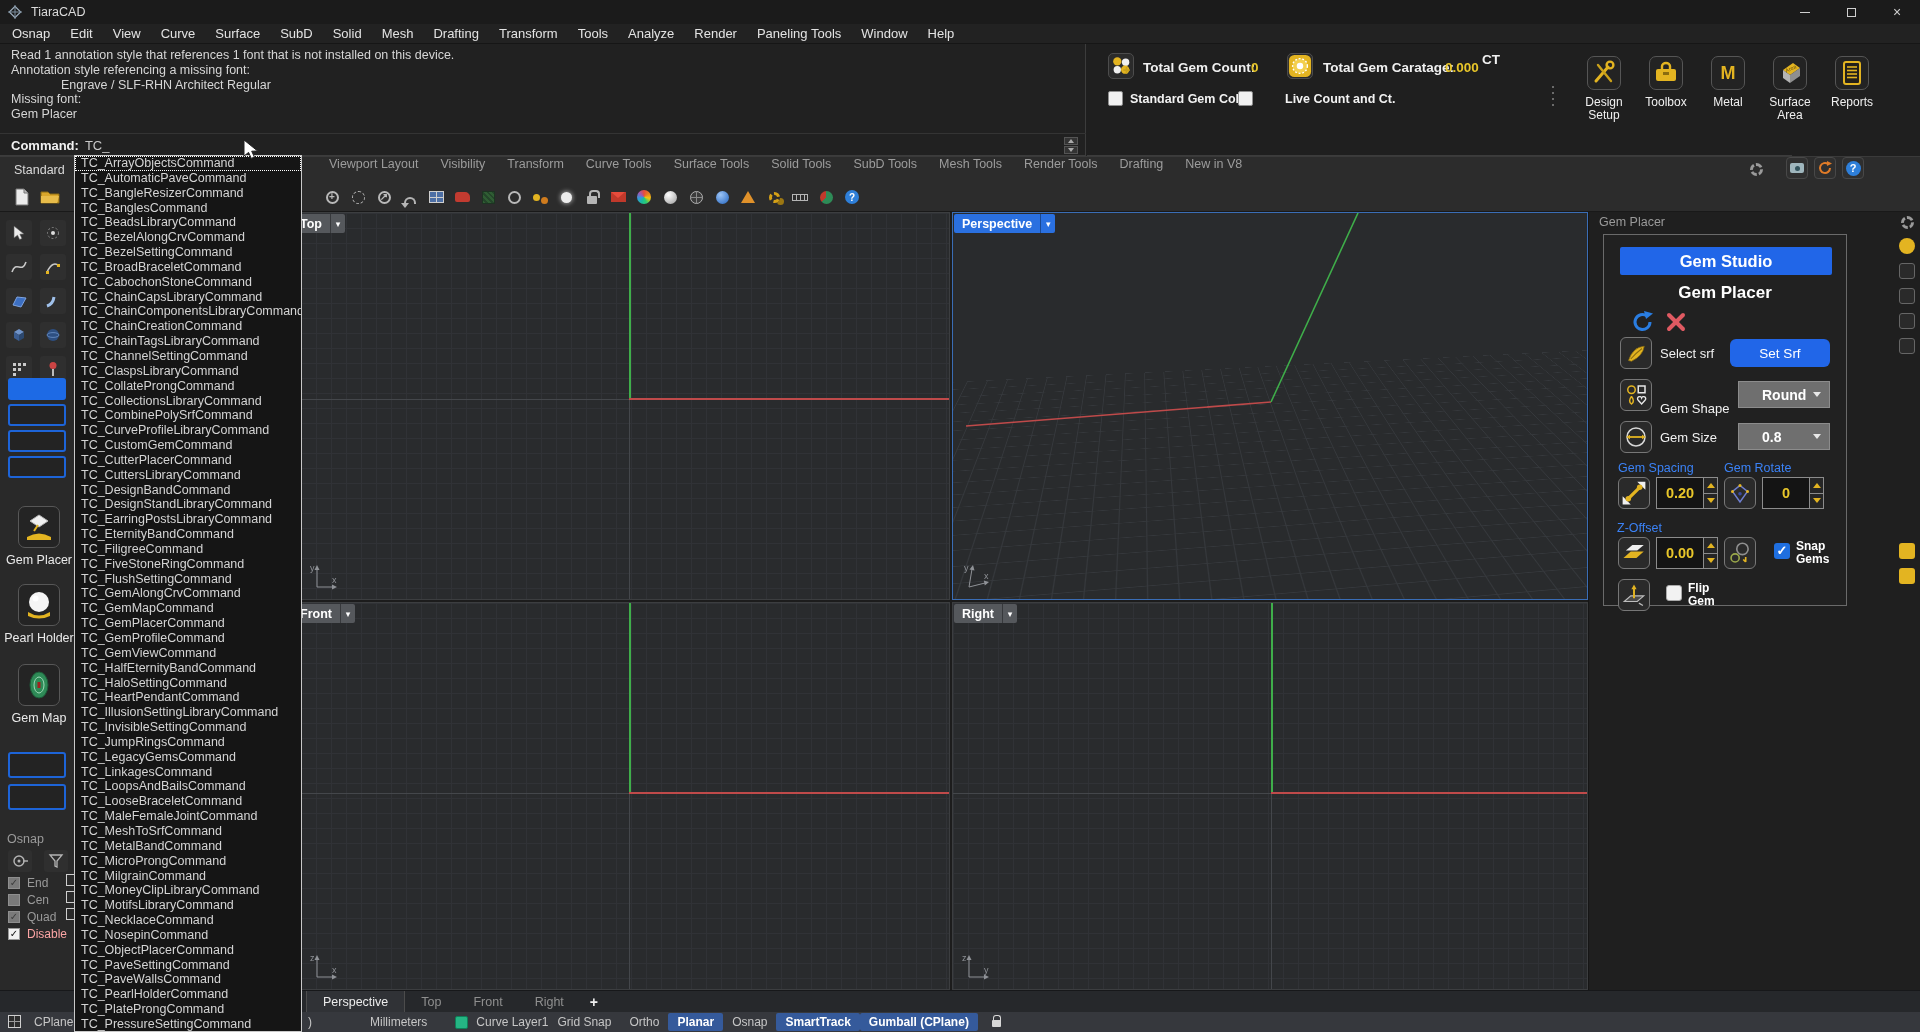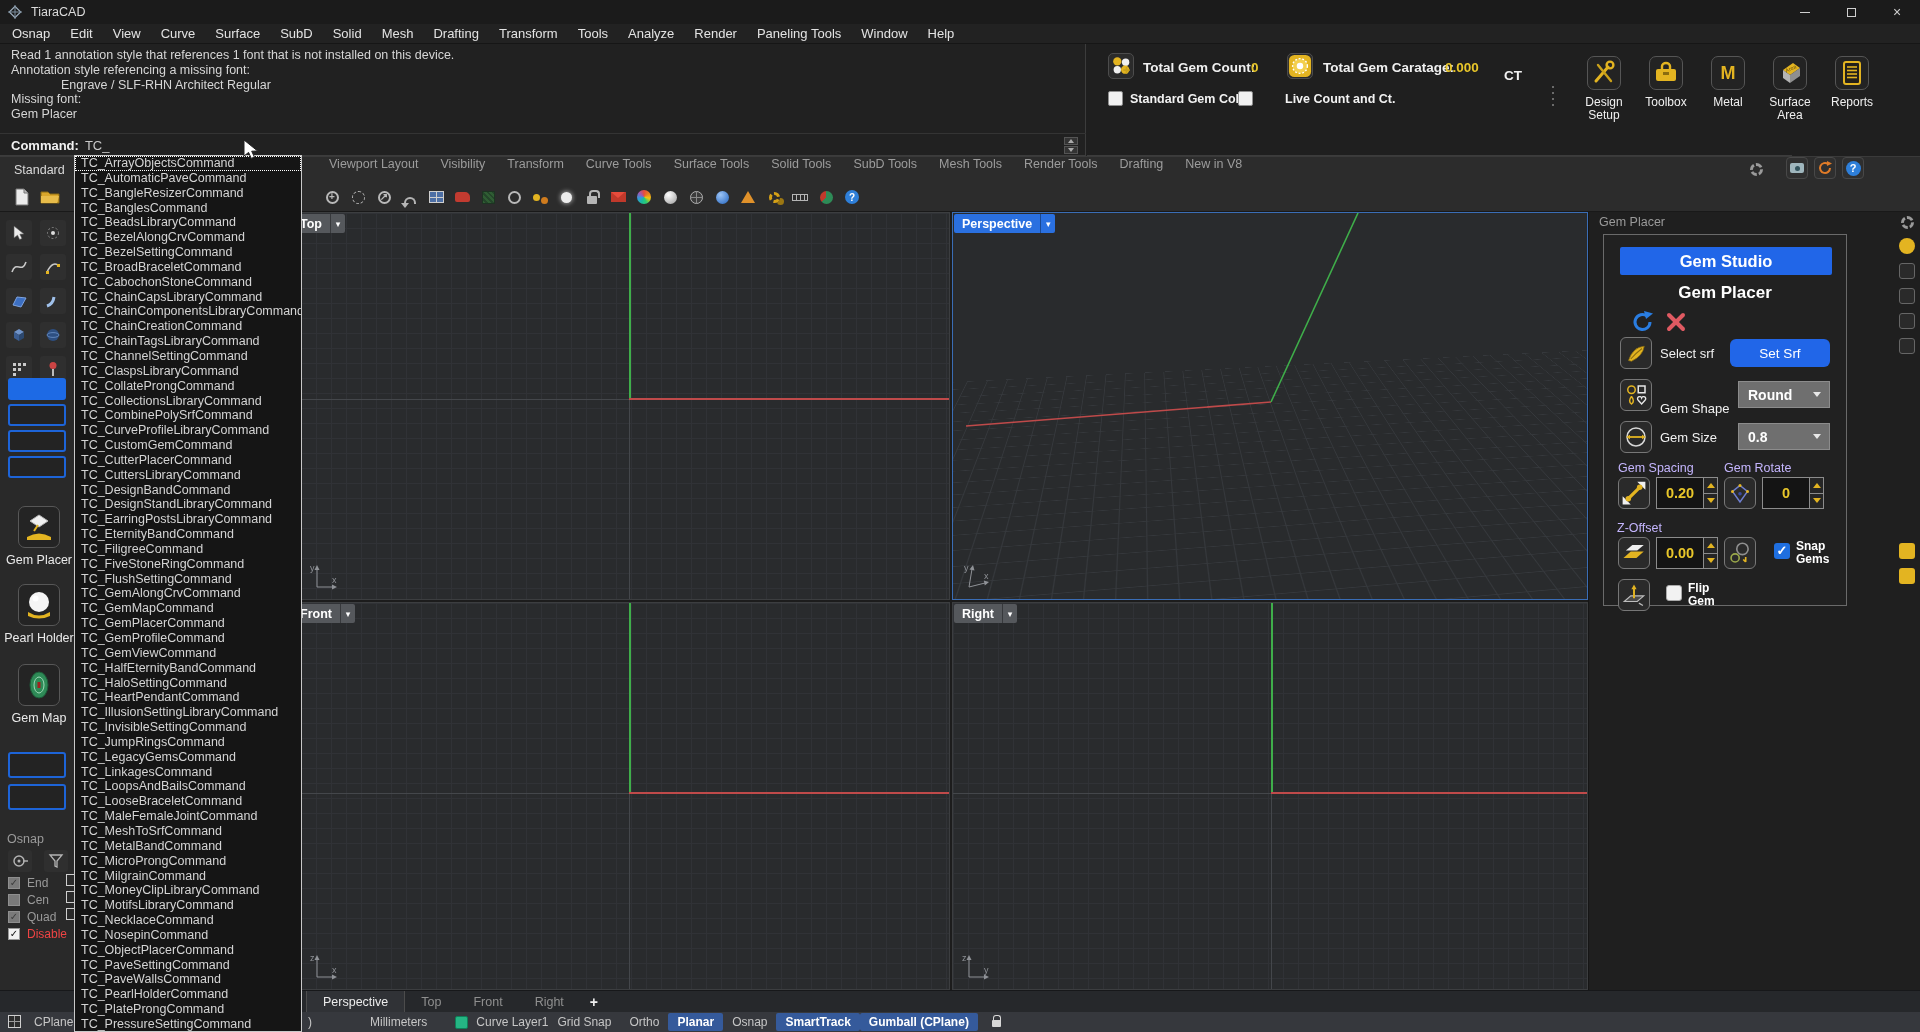--- a/index.html
+++ b/index.html
@@ -112,21 +112,21 @@
   .big-label { margin-top:5px; font-size:12.5px; color:#eaeaea; text-align:center; line-height:15px; width:72px; }
   .osnap-title { position:absolute; left:7px; top:620px; font-size:12.5px; color:#9a9a9a; }
   .os-icons { position:absolute; left:8px; top:638px; display:flex; gap:12px; }
   .os-ic { width:24px; height:22px; background:#2f2f2f; border-radius:3px; display:flex; align-items:center; justify-content:center; }
   .os-opts { position:absolute; left:8px; top:664px; display:flex; flex-direction:column; gap:4px; }
   .os-opt { display:flex; align-items:center; gap:7px; height:13px; }
   .os-box { width:12px; height:12px; border:1px solid #9a9a9a; background:#f2f2f2; display:flex; align-items:center; justify-content:center; font-size:10px; line-height:10px; color:#111; }
   .os-opt .os-check { visibility:hidden; }
   .os-opt.checked .os-check { visibility:visible; }
   .os-opt.muted .os-box { background:#7a7a7a; border-color:#8f8f8f; color:#3c3c3c; }
-  .os-label { font-size:12px; color:#ef4444; }
+  .os-label { font-size:12px; color:#fca5a5; }
   .os-opt.muted .os-label { color:#9a9a9a; }
   .os-stub { position:absolute; width:12px; height:12px; border:1px solid #cfcfcf; background:#2a2a2a; }
 
   
   .viewports { position:absolute; left:300px; top:0; width:1288px; height:778px; background:#1c1c1c; }
   .vp { position:absolute; overflow:hidden; border:1px solid #3c3e40; background-color:#292b2d;
     background-image:
       linear-gradient(#303236 1px, transparent 1px),
       linear-gradient(90deg,#303236 1px, transparent 1px),
       linear-gradient(#3a3d41 1px, transparent 1px),
@@ -161,23 +161,23 @@
   .rp-gear { position:absolute; left:312px; top:4px; }
   .gp-box { position:absolute; left:14px; top:22px; width:244px; height:372px; border:1px solid #6a6a6a; background:#212121; }
   .gp-studio { position:absolute; left:16px; top:12px; width:212px; height:28px; background:#2166e8; border-radius:2px; color:#fff; font-size:16.5px; font-weight:bold; display:flex; align-items:center; justify-content:center; }
   .gp-title { position:absolute; left:0; top:48px; width:100%; text-align:center; font-size:17px; font-weight:bold; color:#fff; }
   .gp-refresh { position:absolute; left:26px; top:74px; }
   .gp-x { position:absolute; left:62px; top:77px; }
   .gp-ic { position:absolute; width:32px; height:32px; border:1px solid #777; border-radius:6px; background:#2a2a2a; display:flex; align-items:center; justify-content:center; }
   .gp-lbl { position:absolute; font-size:13px; color:#f0f0f0; }
   .gp-btn { position:absolute; background:#2166e8; border-radius:6px; color:#fff; font-size:13.5px; display:flex; align-items:center; justify-content:center; }
   .gp-select { position:absolute; width:92px; height:27px; background:#6f6f6f; border:1px solid #8c8c8c; display:flex; align-items:center; }
-  .gp-select .v { flex:1; padding-left:9px; font-size:14px; font-weight:bold; color:#fff; }
+  .gp-select .v { flex:1; padding-left:23px; font-size:14px; font-weight:bold; color:#fff; }
   .gp-select .c { width:0; height:0; border-left:4px solid transparent; border-right:4px solid transparent; border-top:5px solid #e8e8e8; margin-right:8px; }
-  .gp-small-lbl { position:absolute; font-size:12.5px; color:#c4b5fd; }
+  .gp-small-lbl { position:absolute; font-size:12.5px; color:#3b82f6; }
   .numbox { position:absolute; width:62px; height:32px; background:#141414; border:1px solid #8c8c8c; display:flex; }
   .numbox .nv { flex:1; display:flex; align-items:center; justify-content:center; font-size:14.5px; font-weight:bold; color:#e8c62a; }
   .numbox .spin { width:14px; display:flex; flex-direction:column; border-left:1px solid #8c8c8c; }
   .numbox .spin span { flex:1; display:flex; align-items:center; justify-content:center; background:#262626; }
   .numbox .spin span + span { border-top:1px solid #8c8c8c; }
   .tri-up { width:0; height:0; border-left:4px solid transparent; border-right:4px solid transparent; border-bottom:5px solid #e3b421; }
   .tri-dn { width:0; height:0; border-left:4px solid transparent; border-right:4px solid transparent; border-top:5px solid #e3b421; }
   .blue-check { position:absolute; width:16px; height:16px; background:#1f6fe0; border-radius:3px; color:#fff; font-size:13px; font-weight:bold; display:flex; align-items:center; justify-content:center; line-height:0; }
   .white-check { position:absolute; width:16px; height:16px; background:#f2f2f2; border-radius:3px; border:1px solid #aaa; }
   .two-line { position:absolute; font-size:12px; font-weight:bold; color:#fff; line-height:13px; width:48px; }
@@ -291,21 +291,21 @@
     </svg>
     <span class="tot-label" style="left:56px; top:16px;">Total Gem Count:</span>
     <span class="tot-value" style="left:164px; top:16px;">0</span>
     <svg class="gem-chip-icon" style="left:200px; top:9px;" viewBox="0 0 26 26">
       <rect x="1" y="1" width="24" height="24" rx="6" fill="#e3b421"></rect>
       <circle cx="13" cy="13" r="8" fill="#f3cf4e" stroke="#fff" stroke-width="1.5" stroke-dasharray="2 2"></circle>
       <circle cx="13" cy="13" r="3.5" fill="#fff"></circle>
     </svg>
     <span class="tot-label" style="left:236px; top:16px;">Total Gem Caratage:</span>
     <span class="tot-value" style="left:358px; top:16px;">0.000</span>
-    <span class="tot-unit" style="left:395px; top:24px;margin-left:22px;">CT</span>
+    <span class="tot-unit" style="left:395px; top:8px;">CT</span>
     <label class="info-check" style="left:21px; top:47px;">
       <span class="cb-box"></span>
       <span class="lbl">Standard Gem Color</span>
     </label>
     <label class="info-check" style="left:151px; top:47px;gap:32px;">
       <span class="cb-box"></span>
       <span class="lbl">Live Count and Ct.</span>
     </label>
   </div>
   <div class="vsplit-dots"></div>

